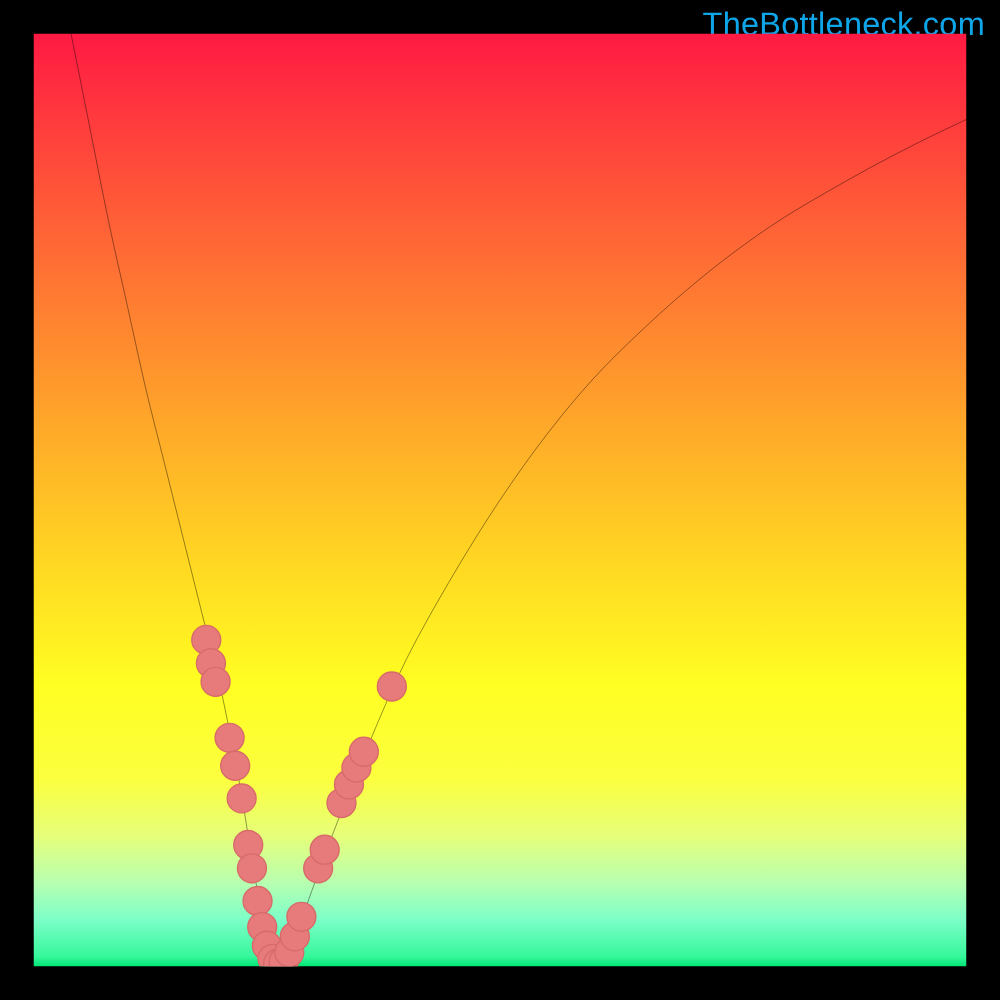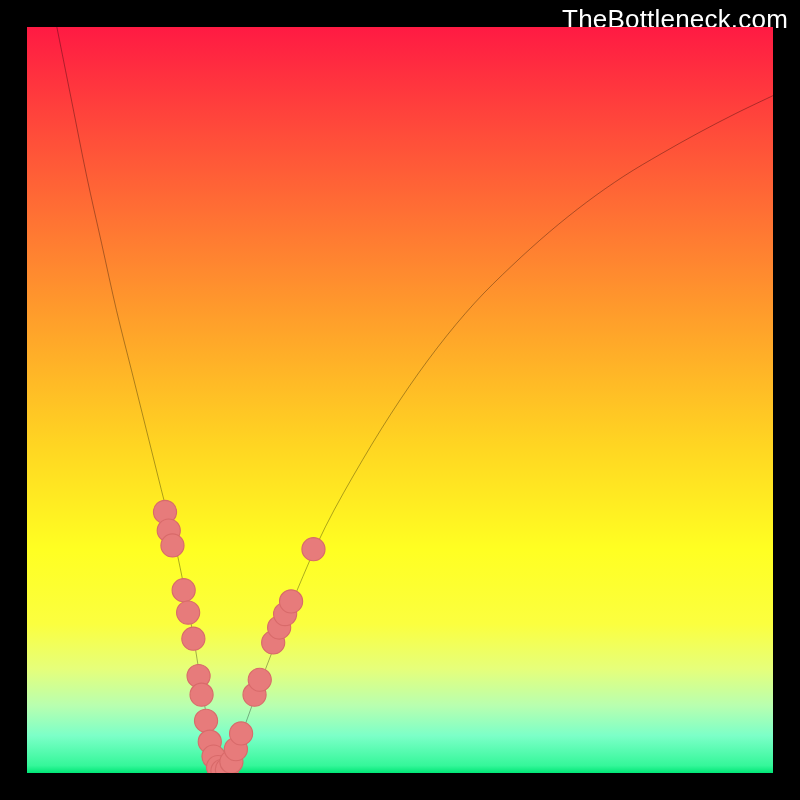--- a/index.html
+++ b/index.html
@@ -37,21 +37,21 @@
       #b8ffb0 91%,
       #7cffc8 95%,
       #35f79a 99%,
       #00e676 100%
     );
   }
   .watermark {
     position: absolute;
     top: 4px;
     right: 12px;
-    color: #ffffff;
+    color: #0ea5e9;
     font-size: 26px;
     font-weight: 400;
     letter-spacing: 0.2px;
     user-select: none;
     margin-left: 15px;
   }
   svg.curve {
     position: absolute;
     top: 0;
     left: 0;

